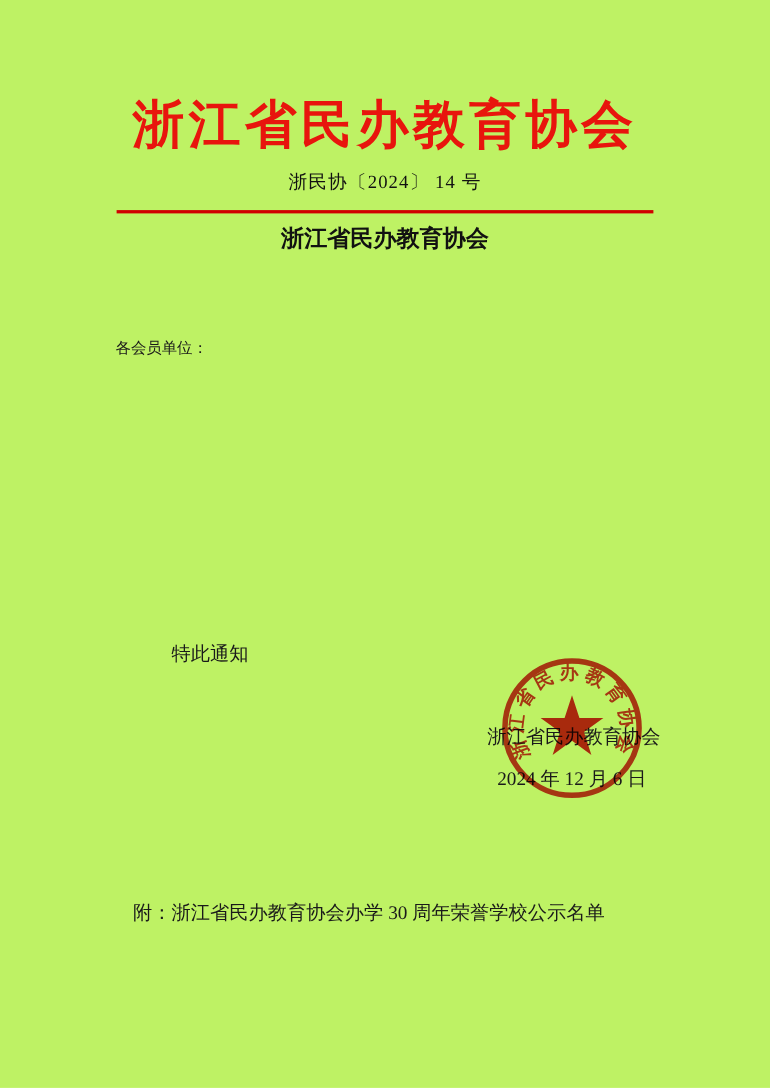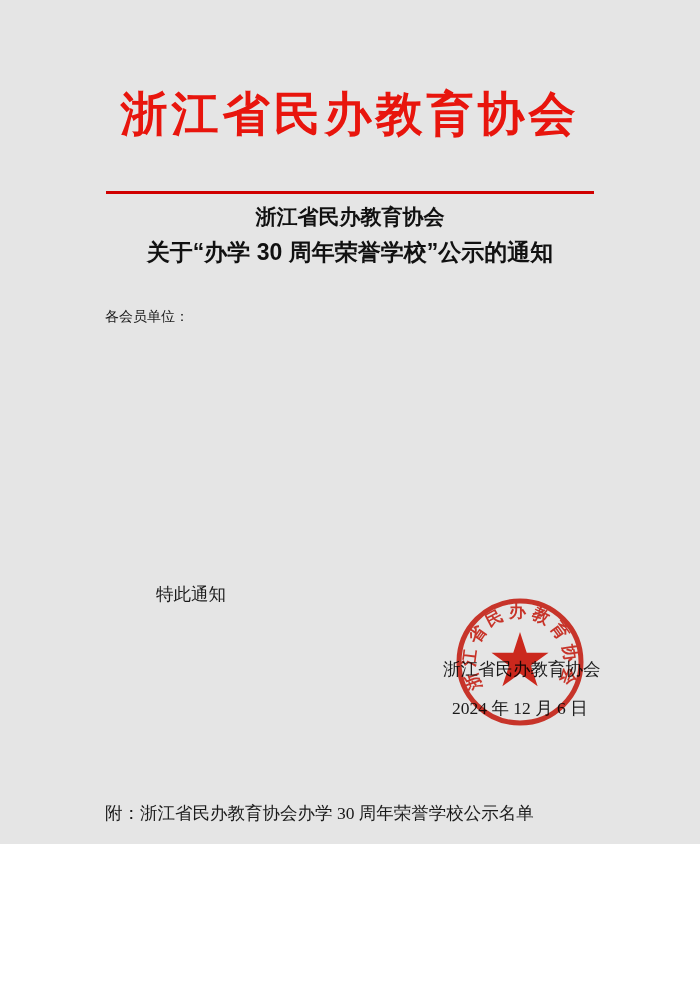--- a/index.html
+++ b/index.html
@@ -1,20 +1,20 @@
 <!DOCTYPE html>
 <html><head>
 <meta charset="utf-8">
 <style>
   html, body { margin: 0; padding: 0; background: #ffffff; }
   .page {
     position: relative;
     width: 700px;
-    height: 844px;
-    background: #e5e5e5;
+    height: 989px;
+    background: #bef264;
     overflow: hidden;
     font-family: "Liberation Serif", "DejaVu Serif", serif;
     color: #1a1a1a;
   }
 
   .masthead {
     position: absolute;
     top: 86px; left: 0; width: 700px;
     text-align: center;
     font-family: "Liberation Serif", "DejaVu Serif", serif;
@@ -106,37 +106,37 @@
     top: 597px; left: 455px;
     width: 130px; height: 130px;
     mix-blend-mode: multiply;
     opacity: 0.93;
   }
 
   .attachment-note {
     position: absolute;
     top: 801px; left: 105px;
     font-size: 17.5px;
-    margin: 0;
+    margin: 16px;
     white-space: nowrap;
   }
 </style>
 </head>
 <body>
 
 <div class="page">
 
   <div class="masthead">浙江省民办教育协会</div>
 
+  <div class="doc-number">浙民协〔2024〕 14 号</div>
 
   <hr class="red-divider">
 
   <div class="doc-title-1">浙江省民办教育协会</div>
 
-  <div class="doc-title-2">关于“办学 30 周年荣誉学校”公示的通知</div>
 
   <p class="salutation">各会员单位：</p>
 
 
   <p class="closing-note">特此通知</p>
 
   <div class="signature-org">浙江省民办教育协会</div>
 
   <div class="signature-date">2024 年 12 月 6 日</div>
 

